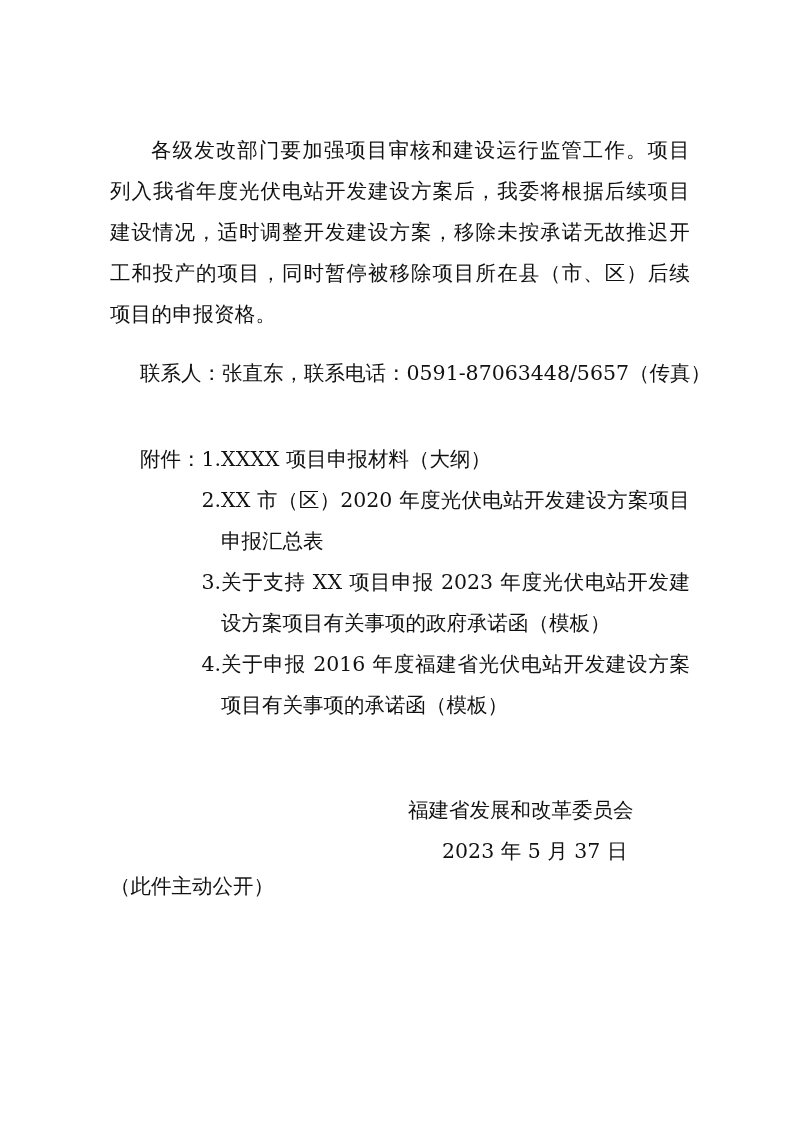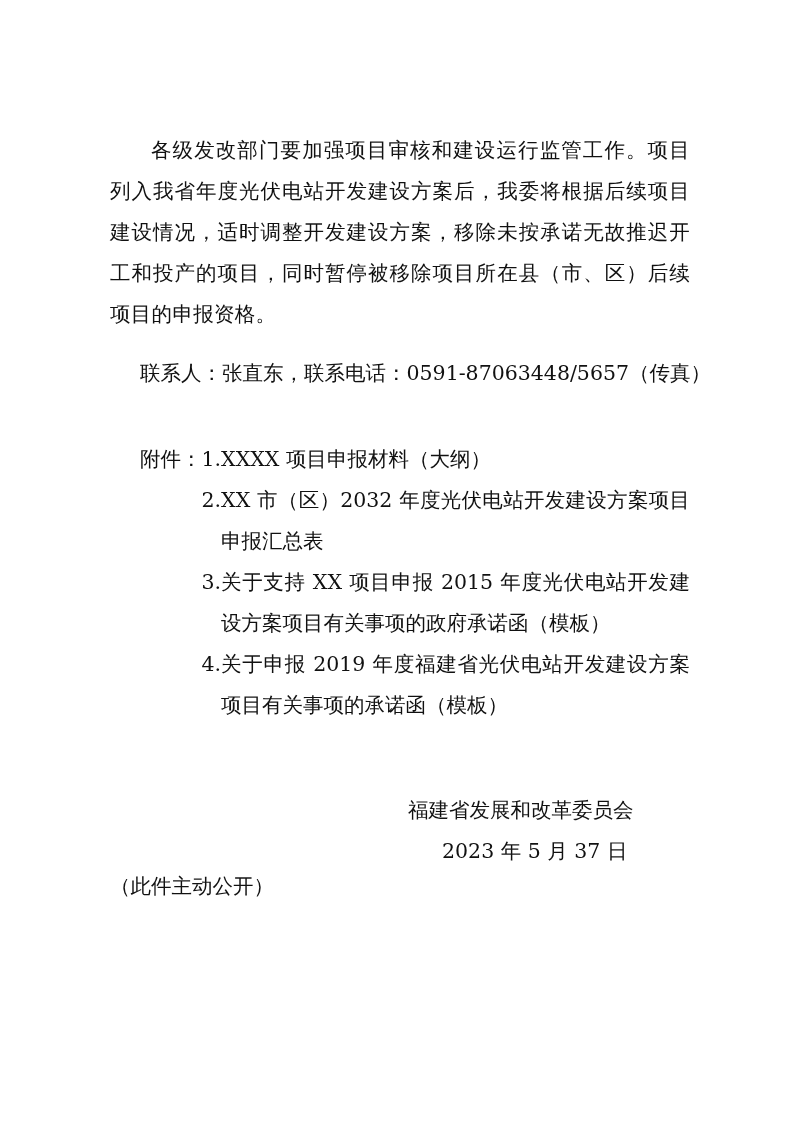--- a/index.html
+++ b/index.html
@@ -120,31 +120,31 @@
         <span class="attach-label">附件：</span>
         <div class="attach-list">
 
           <div class="attach-item">
             <span class="attach-num">1.</span>
             <span class="attach-text">XXXX 项目申报材料（大纲）</span>
           </div>
 
           <div class="attach-item">
             <span class="attach-num">2.</span>
-            <span class="attach-text">XX 市（区）2032 年度光伏电站开发建设方案项目申报汇总表</span>
+            <span class="attach-text">XX 市（区）2020 年度光伏电站开发建设方案项目申报汇总表</span>
           </div>
 
           <div class="attach-item">
             <span class="attach-num">3.</span>
-            <span class="attach-text">关于支持 XX 项目申报 2015 年度光伏电站开发建设方案项目有关事项的政府承诺函（模板）</span>
+            <span class="attach-text">关于支持 XX 项目申报 2023 年度光伏电站开发建设方案项目有关事项的政府承诺函（模板）</span>
           </div>
 
           <div class="attach-item">
             <span class="attach-num">4.</span>
-            <span class="attach-text">关于申报 2019 年度福建省光伏电站开发建设方案项目有关事项的承诺函（模板）</span>
+            <span class="attach-text">关于申报 2016 年度福建省光伏电站开发建设方案项目有关事项的承诺函（模板）</span>
           </div>
 
         </div>
       </div>
     </div>
 
   </div>
 
   <div class="signature">
     <div class="sign-org">福建省发展和改革委员会</div>

